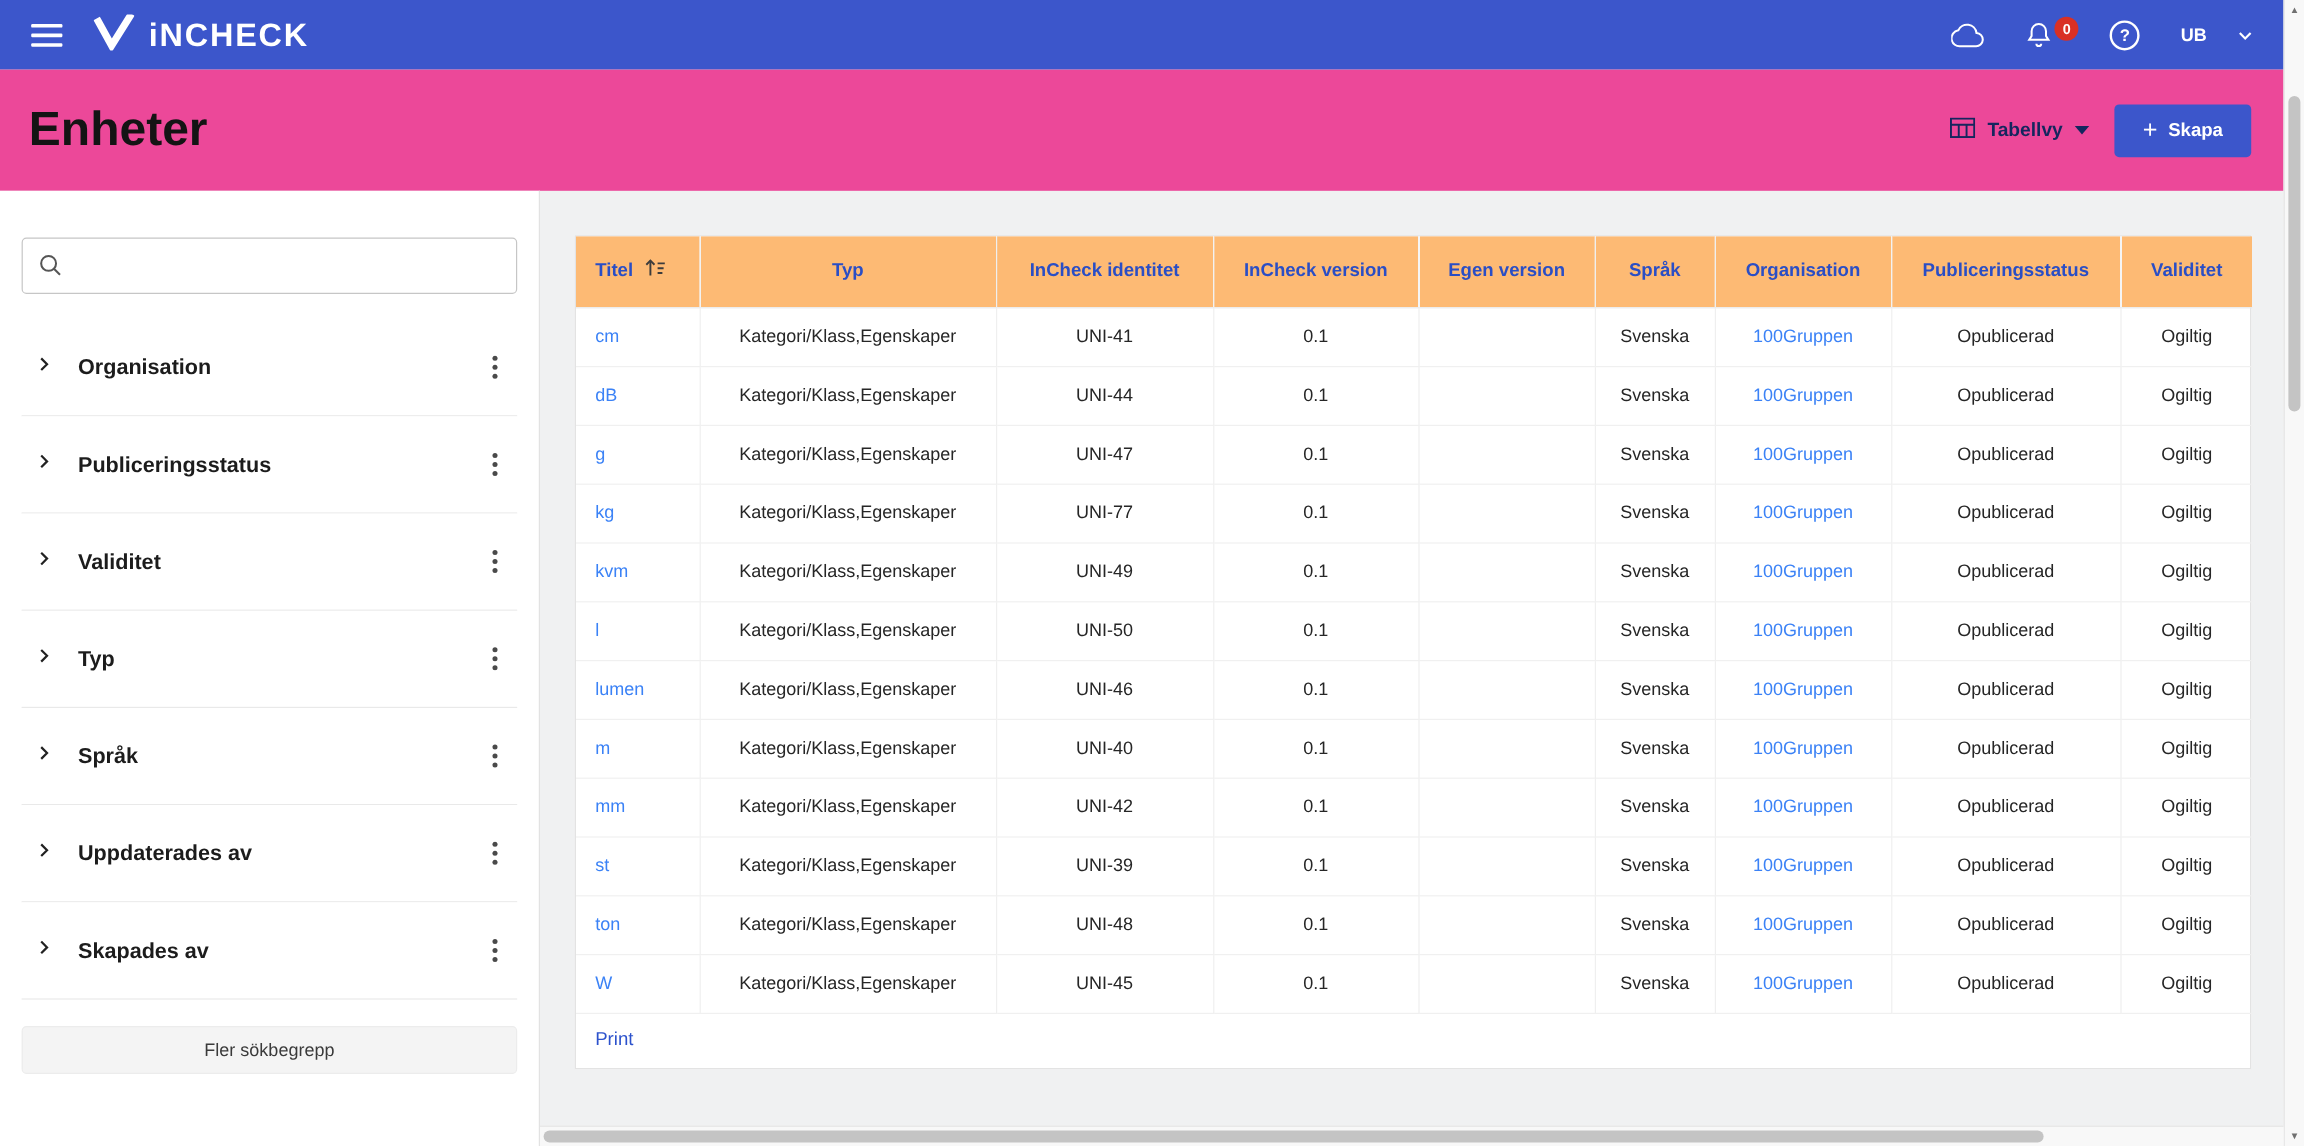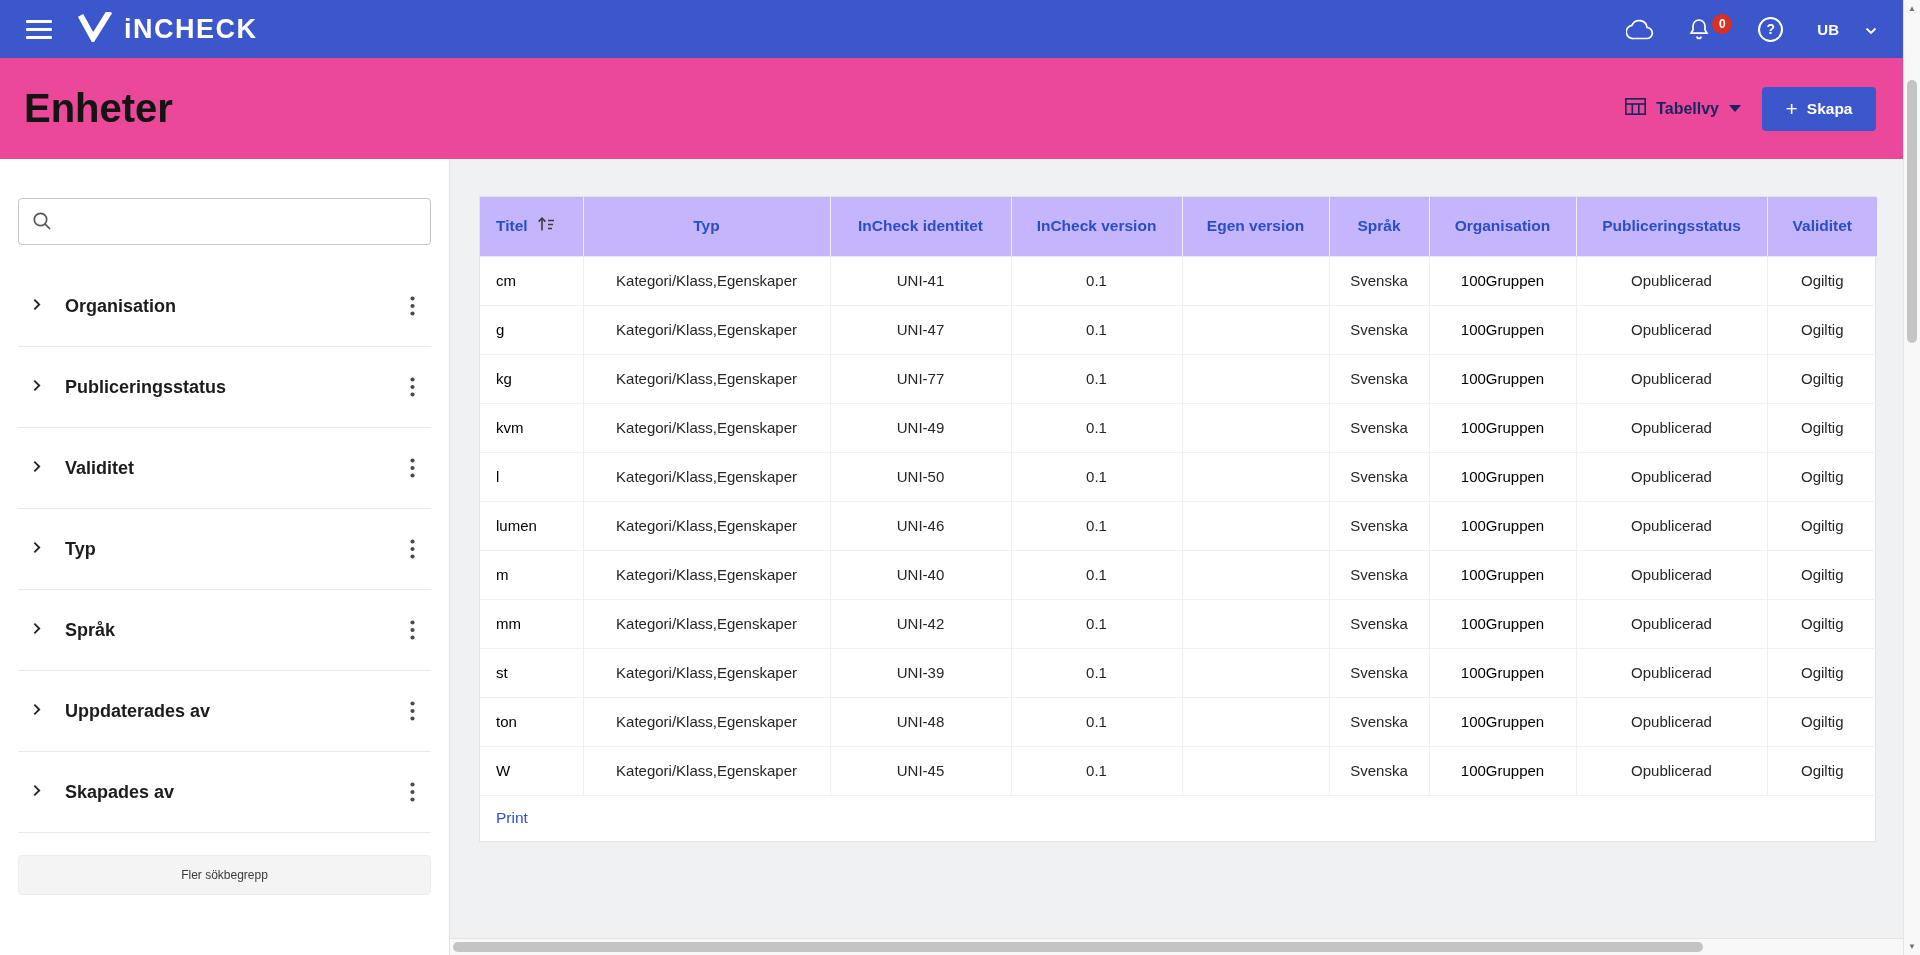--- a/index.html
+++ b/index.html
@@ -43,36 +43,36 @@
   .search-box input { width:100%; height:100%; border:1px solid #c6c6c6; border-radius:4px;
                       padding:0 14px 0 48px; font-size:15px; font-family:inherit; color:#333;
                       outline:none; background:#fff; }
   .search-icon { position:absolute; left:13px; top:12px; }
   .filter-list { margin-top:21px; }
   .filter-row { height:81px; border-bottom:1px solid #e9e9e9; display:flex; align-items:center;
                 padding:0 6px 0 12px; cursor:pointer; background:#fff; }
   .filter-row .flabel { margin-left:22px; font-size:18px; font-weight:700; color:#1c1c1c; }
   .filter-row .dots { margin-left:auto; padding:6px 10px; cursor:pointer; display:flex; align-items:center; }
   .more-btn { margin-top:22px; width:100%; height:40px; background:#f4f4f4; border:1px solid #ececec;
-              border-radius:4px; font-size:12px; color:#3a3a3a; font-family:inherit; cursor:pointer; }
+              border-radius:4px; font-size:15px; color:#3a3a3a; font-family:inherit; cursor:pointer; }
 
   
   .table-card { position:absolute; left:479px; top:196px; width:1397px; background:#fff; border:1px solid #e3e3e3; }
   table { width:100%; border-collapse:collapse; table-layout:fixed; }
   th { height:59px; color:#2a4ec5; font-size:15.5px; font-weight:700; text-align:center;
-       border-bottom:1px solid #e9e9e9; border-right:1px solid #efefef; background:#c4b5fd;
+       border-bottom:1px solid #e9e9e9; border-right:1px solid #efefef; background:#fdba74;
        overflow:hidden; white-space:nowrap; cursor:pointer; }
   th:last-child, td:last-child { border-right:none; }
   td { height:49px; font-size:15px; color:#262626; text-align:center;
        border-bottom:1px solid #f0f0f0; border-right:1px solid #efefef;
        overflow:hidden; white-space:nowrap; }
   th.col-titel { text-align:left; padding-left:16px; }
   .th-titel-inner { display:flex; align-items:center; gap:8px; }
   td:first-child { text-align:left; padding-left:16px; }
-  .cell-link { color:#000000; cursor:pointer; }
+  .cell-link { color:#3b82f6; cursor:pointer; }
   .print-row { height:45px; display:flex; align-items:center; padding-left:16px;
                color:#2c52cc; font-size:15.5px; cursor:pointer; }
 
   
   .vscrollbar { position:absolute; top:0; right:0; width:17px; height:955px; background:#f8f8f8; border-left:1px solid #e4e4e4; }
   .sb-arrow { position:absolute; left:0; width:16px; height:17px; display:flex; align-items:center;
               justify-content:center; font-size:8px; color:#707070; cursor:pointer; }
   .sb-arrow.up { top:0; }
   .sb-arrow.down { bottom:0; }
   .sb-thumb { position:absolute; left:3px; top:80px; width:10px; height:263px; background:#c4c4c4; border-radius:6px; cursor:pointer; }
@@ -294,20 +294,31 @@
           <td>Kategori/Klass,Egenskaper</td>
           <td>UNI-41</td>
           <td>0.1</td>
           <td></td>
           <td>Svenska</td>
           <td class="cell-link">100Gruppen</td>
           <td>Opublicerad</td>
           <td>Ogiltig</td>
         </tr>
         <tr>
+          <td class="cell-link">dB</td>
+          <td>Kategori/Klass,Egenskaper</td>
+          <td>UNI-44</td>
+          <td>0.1</td>
+          <td></td>
+          <td>Svenska</td>
+          <td class="cell-link">100Gruppen</td>
+          <td>Opublicerad</td>
+          <td>Ogiltig</td>
+        </tr>
+        <tr>
           <td class="cell-link">g</td>
           <td>Kategori/Klass,Egenskaper</td>
           <td>UNI-47</td>
           <td>0.1</td>
           <td></td>
           <td>Svenska</td>
           <td class="cell-link">100Gruppen</td>
           <td>Opublicerad</td>
           <td>Ogiltig</td>
         </tr>

